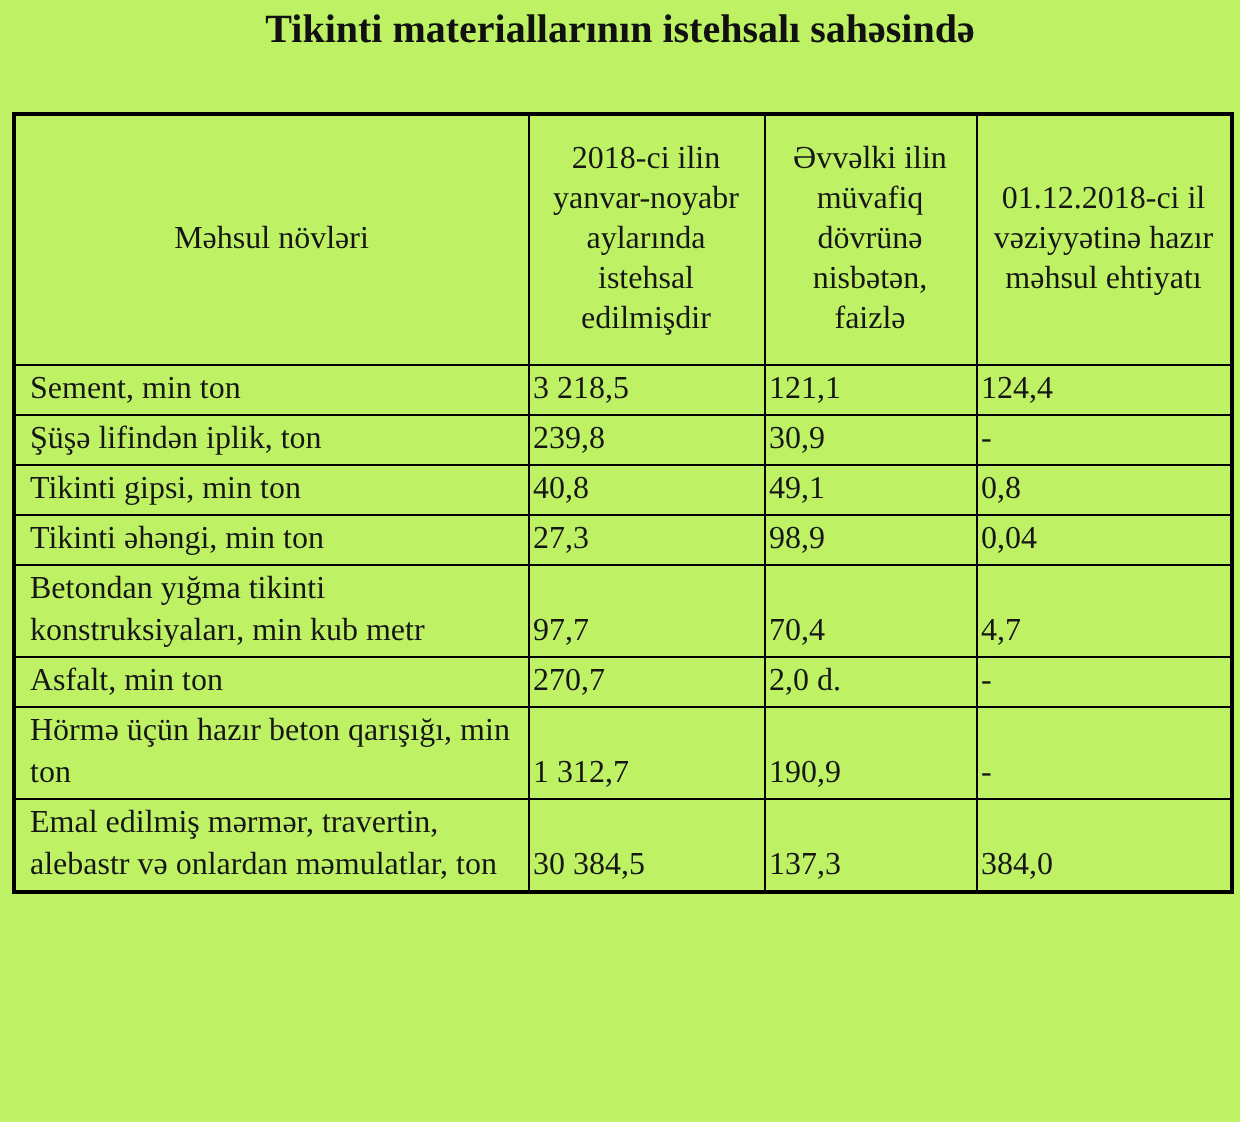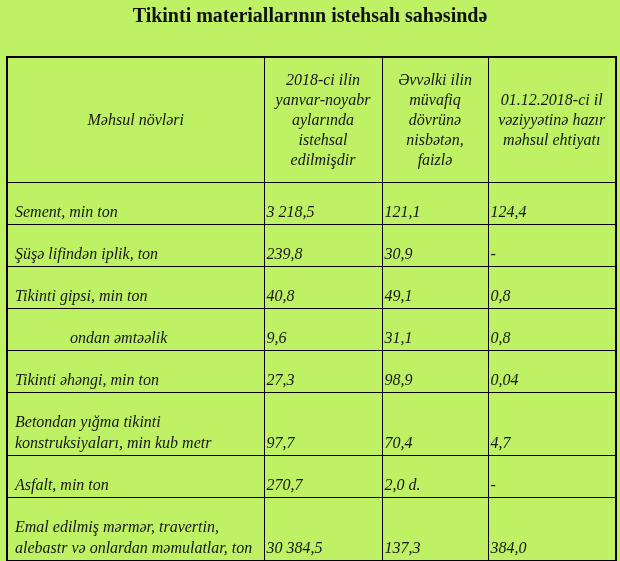--- a/index.html
+++ b/index.html
@@ -38,35 +38,34 @@
   .stat-table col.col-percent { width: 106px; }
   .stat-table col.col-stock  { width: 128px; }
 
   .stat-table th, .stat-table td {
     border: 1px solid #000000;
     font-size: 16px;
     font-weight: normal;
     color: #161616;
     padding: 0;
     overflow: hidden;
-    font-style: italic;
   }
   .stat-table th {
     height: 120px;
     text-align: center;
     vertical-align: middle;
     line-height: 20px;
     padding: 2px 5px;
   }
   .stat-table tr.data-row { height: 22px; }
   .stat-table td.c-name {
     text-align: left;
     vertical-align: bottom;
     line-height: 21px;
-    padding: 18px 4px 2px 7px;
+    padding: 1px 4px 2px 7px;
   }
   .stat-table td.c-name.indent {
     padding-left: 62px;
   }
   .stat-table td.c-num {
     vertical-align: bottom;
     line-height: 21px;
     padding: 1px 15px 2px 2px;
     white-space: nowrap;
   }
@@ -108,44 +107,44 @@
         <td class="c-num">30,9</td>
         <td class="c-num">-</td>
       </tr>
       <tr class="data-row">
         <td class="c-name">Tikinti gipsi, min ton</td>
         <td class="c-num">40,8</td>
         <td class="c-num">49,1</td>
         <td class="c-num">0,8</td>
       </tr>
       <tr class="data-row">
-        <td class="c-name indent">ondan əmtəəlik</td>
-        <td class="c-num">9,6</td>
-        <td class="c-num">31,1</td>
-        <td class="c-num">0,8</td>
-      </tr>
-      <tr class="data-row">
         <td class="c-name">Tikinti əhəngi, min ton</td>
         <td class="c-num">27,3</td>
         <td class="c-num">98,9</td>
         <td class="c-num">0,04</td>
       </tr>
       <tr class="data-row">
         <td class="c-name">Betondan yığma tikinti konstruksiyaları, min kub metr</td>
         <td class="c-num">97,7</td>
         <td class="c-num">70,4</td>
         <td class="c-num">4,7</td>
       </tr>
       <tr class="data-row">
         <td class="c-name">Asfalt, min ton</td>
         <td class="c-num">270,7</td>
         <td class="c-num">2,0 d.</td>
         <td class="c-num">-</td>
       </tr>
       <tr class="data-row">
+        <td class="c-name">Hörmə üçün hazır beton qarışığı, min ton</td>
+        <td class="c-num">1 312,7</td>
+        <td class="c-num">190,9</td>
+        <td class="c-num">-</td>
+      </tr>
+      <tr class="data-row">
         <td class="c-name">Emal edilmiş mərmər, travertin, alebastr və onlardan məmulatlar, ton</td>
         <td class="c-num">30 384,5</td>
         <td class="c-num">137,3</td>
         <td class="c-num">384,0</td>
       </tr>
     </tbody>
   </table>
 
 </div>
 

